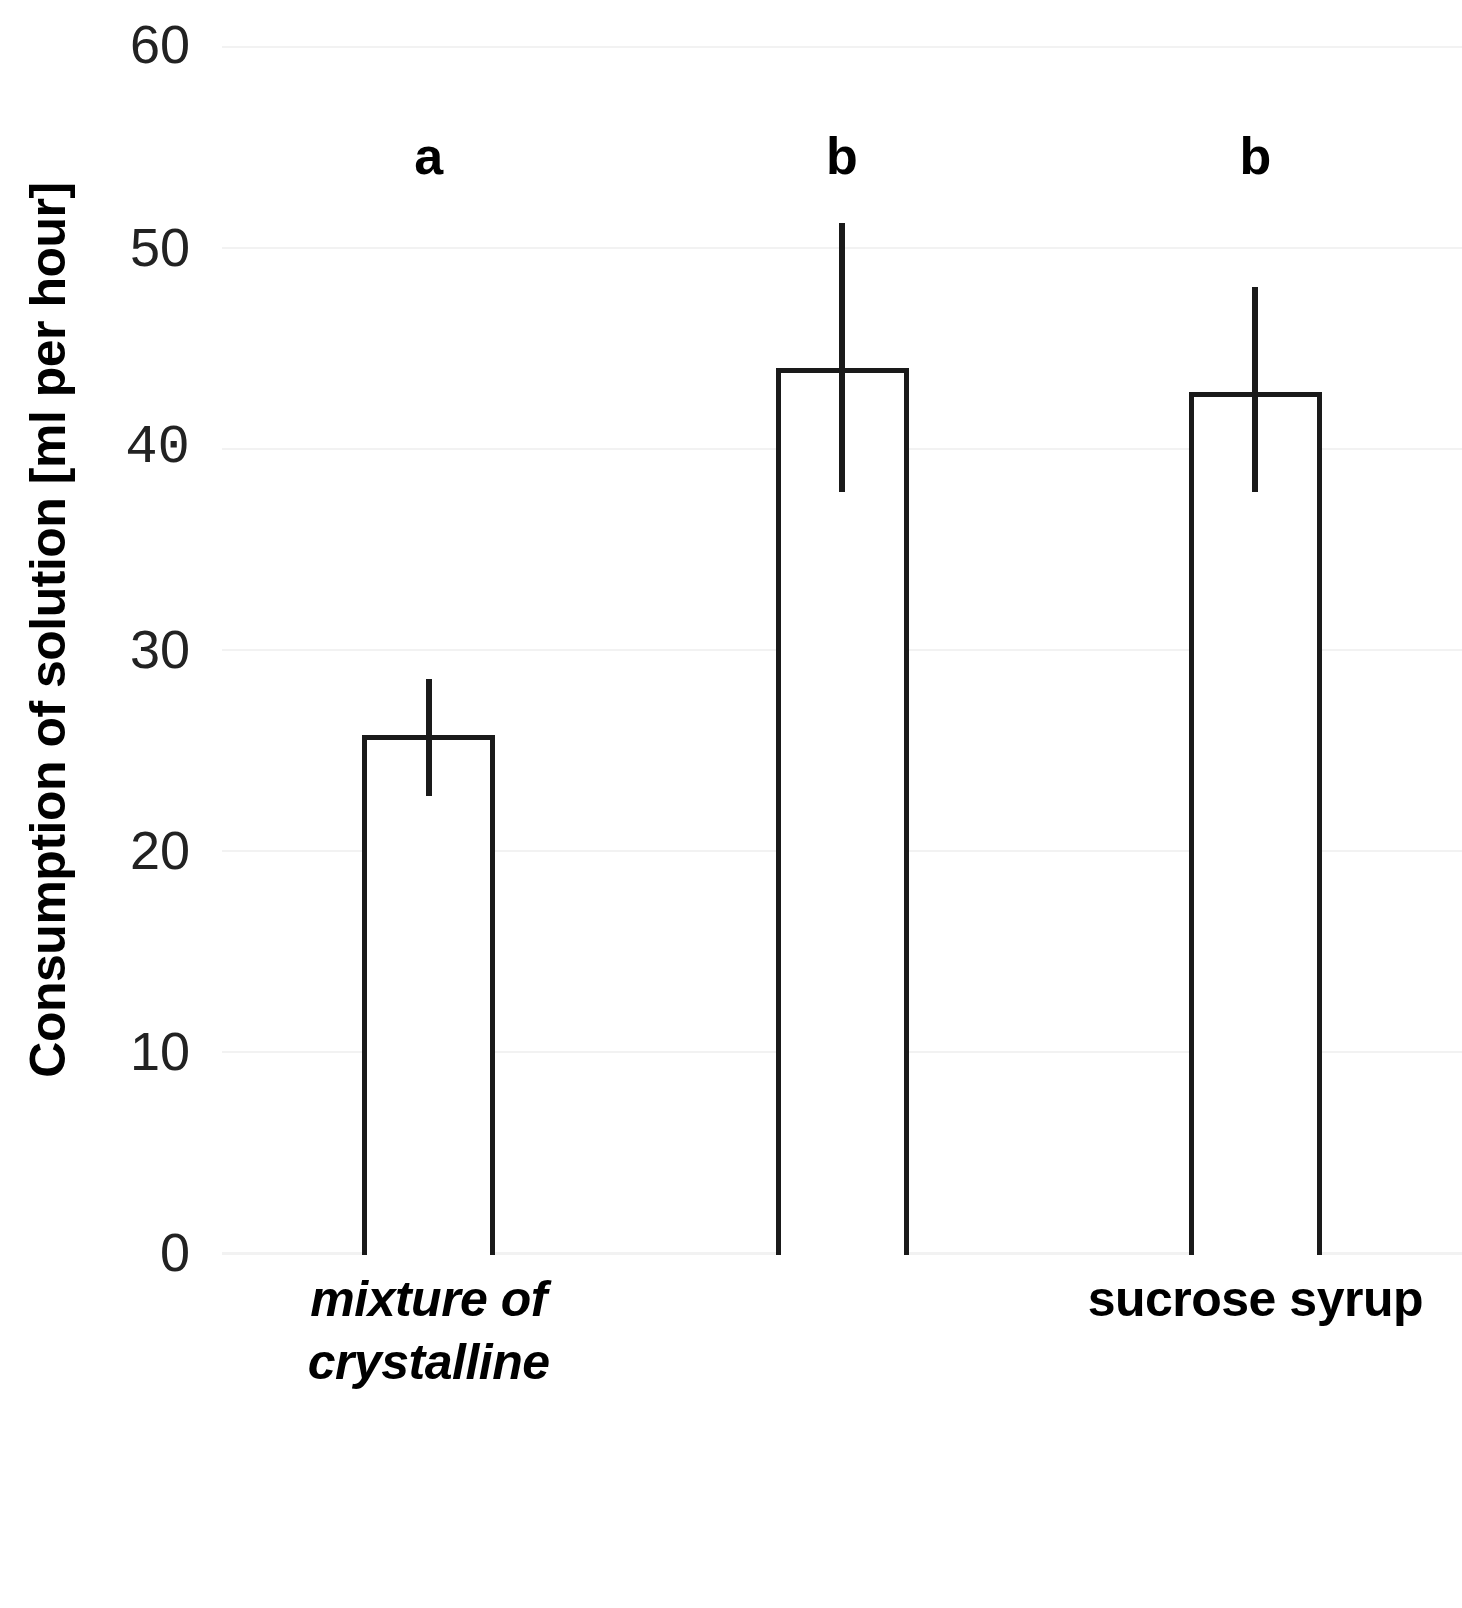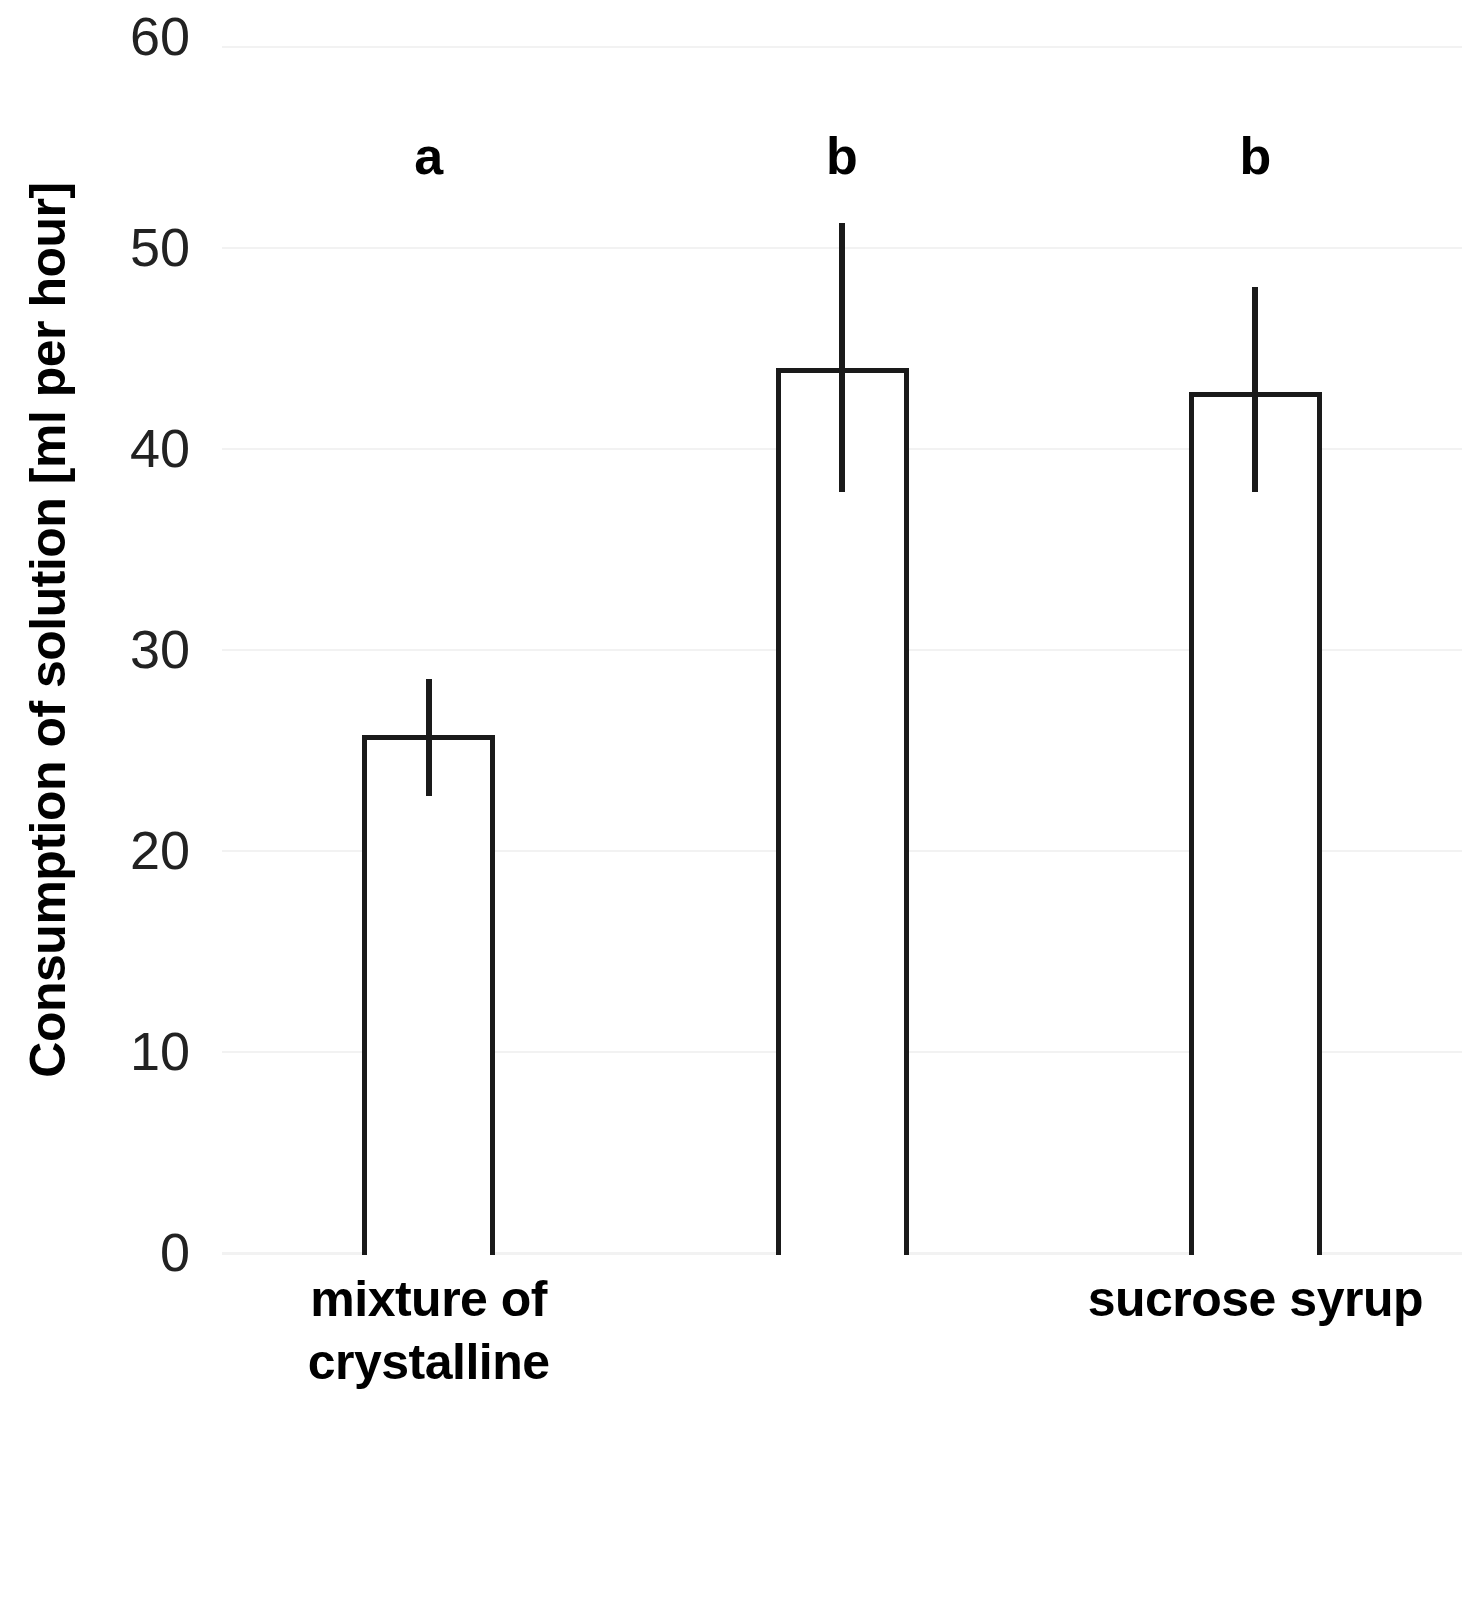--- a/index.html
+++ b/index.html
@@ -127,23 +127,23 @@
 
 <div id="figure">
 
   <div class="y-axis-title">Consumption of solution [ml per hour]</div>
 
   <div id="y-ticks">
       <div class="y-tick-label" style="top: 1252px;">0</div>
       <div class="y-tick-label" style="top: 1051px;">10</div>
       <div class="y-tick-label" style="top: 850px;">20</div>
       <div class="y-tick-label" style="top: 649px;">30</div>
-      <div class="y-tick-label" style="top: 448px;">40</div>
+      <div class="y-tick-label" style="top: 448px; font-family: Liberation Mono, monospace;">40</div>
       <div class="y-tick-label" style="top: 247px;">50</div>
-      <div class="y-tick-label" style="top: 36px;">60</div>
+      <div class="y-tick-label" style="top: 44px;">60</div>
     </div>
 
   <div id="plot">
       <div class="axis-line" style="top: 1206px;"></div>
       <div class="gridline" style="top: 1005px;"></div>
       <div class="gridline" style="top: 804px;"></div>
       <div class="gridline" style="top: 603px;"></div>
       <div class="gridline" style="top: 402px;"></div>
       <div class="gridline" style="top: 201px;"></div>
       <div class="gridline" style="top: 0px;"></div>
@@ -152,21 +152,21 @@
       <div class="siglabel" style="left: 206.667px; top: 110px;">a</div>
       <div class="bar" style="left: 553.5px; top: 321.6px; width: 133px; height: 887.4px; border-color: rgb(26, 26, 26); background: rgb(255, 255, 255);"></div>
       <div class="errorbar" style="left: 617px; top: 176.88px; height: 269.34px;"></div>
       <div class="siglabel" style="left: 620px; top: 110px;">b</div>
       <div class="bar" style="left: 966.833px; top: 345.72px; width: 133px; height: 863.28px; border-color: rgb(26, 26, 26); background: rgb(255, 255, 255);"></div>
       <div class="errorbar" style="left: 1030.33px; top: 241.2px; height: 205.02px;"></div>
       <div class="siglabel" style="left: 1033.33px; top: 110px;">b</div>
     </div>
 
   <div id="x-labels">
-      <div class="x-label" style="left: 0px; width: 413.333px;">
+      <div class="x-label" style="left: 0px; width: 413.333px; font-style: italic;">
         <div>mixture of</div>
         <div>crystalline</div>
       </div>
       <div class="x-label" style="left: 826.667px; width: 413.333px;">
         <div>sucrose syrup</div>
       </div>
     </div>
 
 </div>
 

